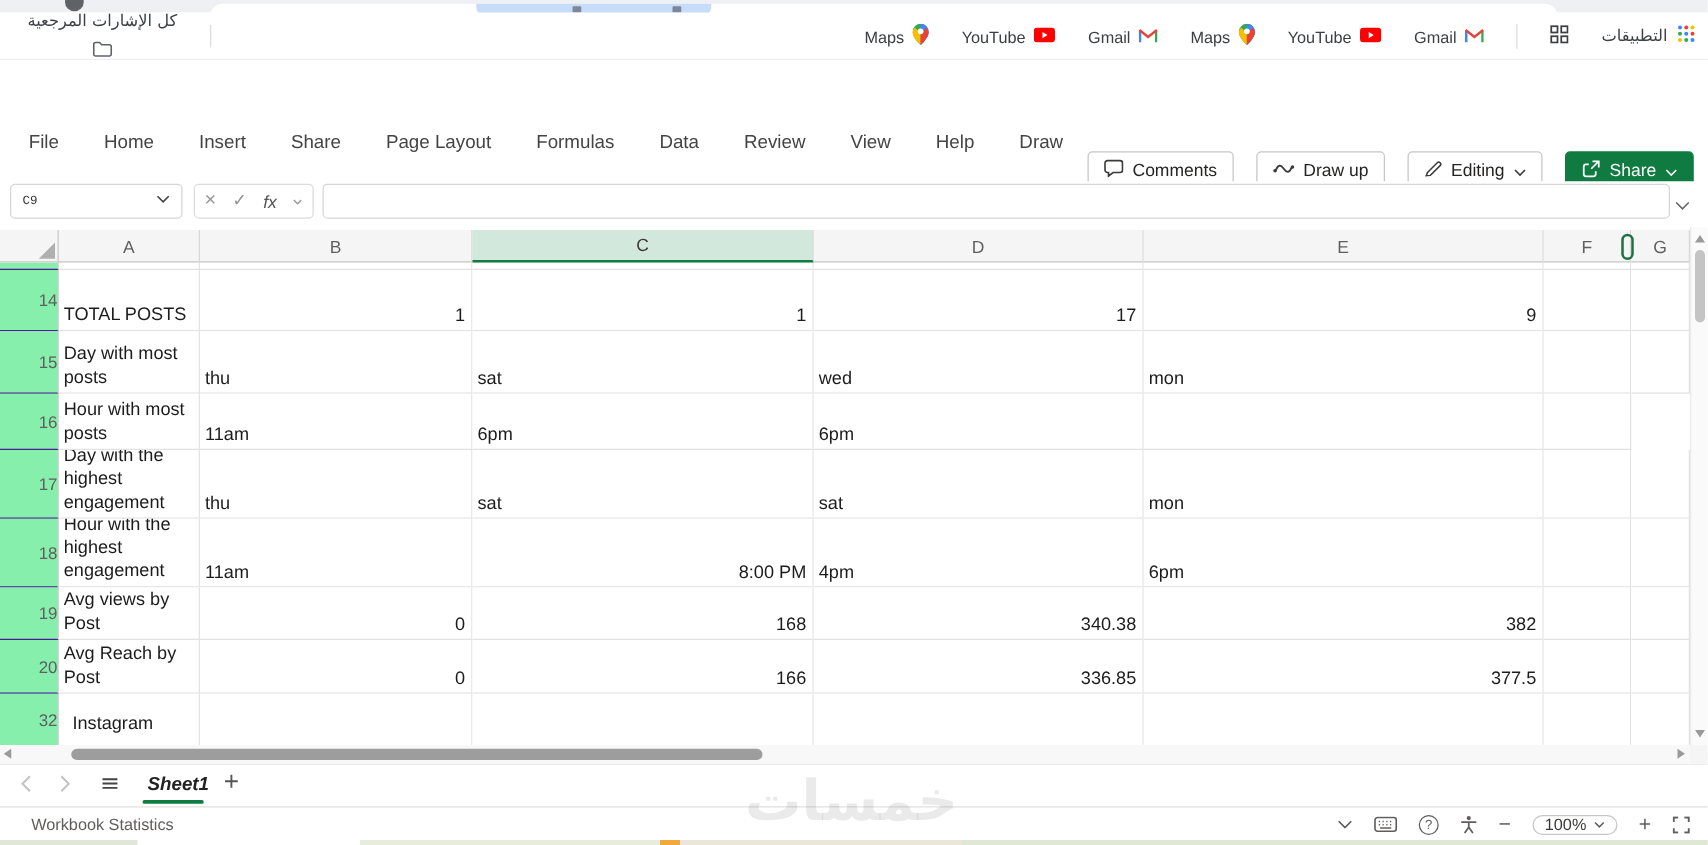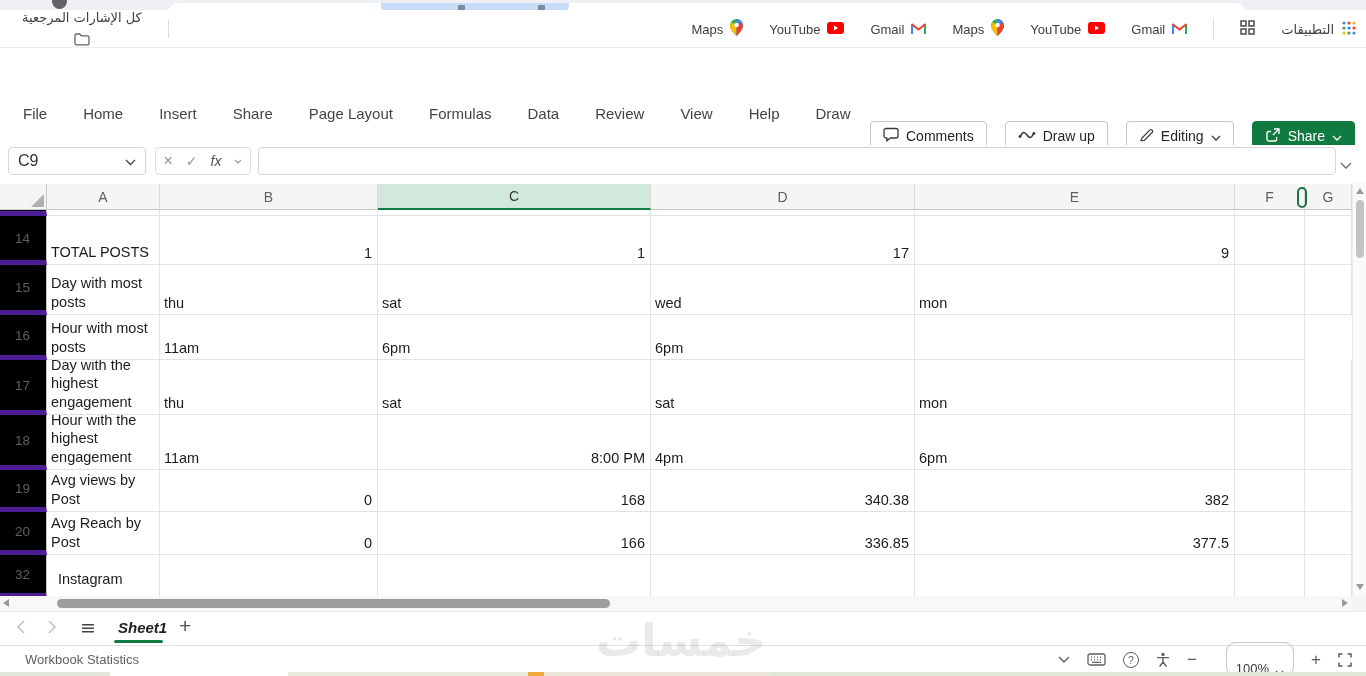--- a/index.html
+++ b/index.html
@@ -53,21 +53,21 @@
   #ribbon-actions { position:absolute; right:11px; top:16px; display:flex; gap:18px; }
   .act-btn { height:30px; border:1px solid #c8c6c4; border-radius:4px; background:#fff;
      display:flex; align-items:center; gap:7px; padding:0 12px; font-size:14px; color:#252423; cursor:pointer; }
   #share-btn { height:30px; border-radius:4px; background:#0f7b41; border:1px solid #0f7b41;
      display:flex; align-items:center; gap:7px; padding:0 12px; font-size:14px; color:#fff; cursor:pointer; }
 
   
   #formula-bar { position:absolute; left:0; top:145px; width:1366px; height:35px; background:#fff; }
   #name-box { position:absolute; left:8px; top:2px; width:138px; height:28px; border:1px solid #d6d6d6;
      border-radius:4px; display:flex; align-items:center; justify-content:space-between;
-     padding:0 9px; font-size:16px; color:#333; cursor:pointer; background:#fff; }
+     padding:0 9px; font-size:10px; color:#333; cursor:pointer; background:#fff;font-family:Liberation Mono, monospace; }
   #fx-group { position:absolute; left:155px; top:2px; width:96px; height:28px; border:1px solid #dcdcdc;
      border-radius:4px; display:flex; align-items:center; justify-content:center; gap:13px; }
   #fx-cancel { color:#979593; font-size:16px; cursor:pointer; }
   #fx-enter { color:#979593; font-size:14px; cursor:pointer; font-family:"DejaVu Sans", sans-serif; }
   #fx-label { font-size:14px; color:#555; font-style:italic; cursor:pointer; }
   #formula-input { position:absolute; left:258px; top:2px; width:1078px; height:28px;
      border:1px solid #d6d6d6; border-radius:4px; background:#fff; font-size:14px; padding:0 8px;
      display:flex; align-items:center; cursor:text; }
   #fb-expand { position:absolute; right:14px; top:10px; color:#666; cursor:pointer; }
 
@@ -75,22 +75,22 @@
   #grid { position:absolute; left:0; top:184px; width:1352px; }
   .grow, #ghead { display:grid; grid-template-columns:47px 113px 218px 273px 264px 320px 70px 47px; }
   #ghead { height:26px; }
   .ch { background:#f5f5f5; border-right:1px solid #d9d9d9; border-bottom:1px solid #c8c8c8;
      display:flex; align-items:center; justify-content:center; font-size:14px; color:#5f5f5f; cursor:pointer; }
   .ch.sel { background:#d3e8dc; border-bottom:2px solid #107c41; color:#3b3a39; }
   #corner { background:#f5f5f5; border-right:1px solid #c8c8c8; border-bottom:1px solid #c8c8c8;
      position:relative; cursor:pointer; }
   #corner .tri { position:absolute; right:2px; bottom:2px; width:0; height:0;
      border-left:13px solid transparent; border-bottom:13px solid #b0b0b0; }
-  .rh { background:#000000; border-right:1px solid #c8c8c8; border-bottom:5px solid #4c1d95;
-     display:flex; align-items:center; justify-content:flex-end; padding-right:16px;
+  .rh { background:#86efac; border-right:1px solid #c8c8c8; border-bottom:1px solid #4c1d95;
+     display:flex; align-items:center; justify-content:flex-end; padding-right:0;
      font-size:13.5px; color:#5f5f5f; cursor:pointer; }
   .cell { border-right:1px solid #e3e3e3; border-bottom:1px solid #e2e2e2; background:#fff;
      display:flex; align-items:flex-end; padding:1px 5px 3px 4px; font-size:14.5px; color:#1c1c1c;
      overflow:hidden; cursor:cell; }
   .cell.num { justify-content:flex-end; }
   .cell.a { line-height:18.5px; }
   .cell.indent { padding-left:11px; padding-bottom:9px; }
   #cell-indicator { position:absolute; left:1297px; top:3px; width:10px; height:21px;
      border:2px solid #1e7145; border-radius:5px; background:transparent; }
 
@@ -125,22 +125,22 @@
 
   
   #status-bar { position:absolute; left:0; top:645px; width:1366px; height:27px; background:#fff;
      border-top:1px solid #e1dfdd; }
   #wb-stats { position:absolute; left:25px; top:6px; font-size:13px; color:#605e5c; cursor:pointer; }
   #status-right { position:absolute; right:14px; top:0; height:27px; display:flex; align-items:center; gap:17px;
      color:#605e5c; }
   .st-ic { display:flex; align-items:center; cursor:pointer; color:#605e5c; }
   #help-circle { width:16px; height:16px; border:1.3px solid #605e5c; border-radius:50%;
      display:flex; align-items:center; justify-content:center; font-size:10.5px; cursor:pointer; }
-  #zoom-pill { height:35px; border:1px solid #c8c6c4; border-radius:10px; display:flex; align-items:flex-end;
-     gap:6px; padding:0 9px; font-size:13px; color:#3b3a39; cursor:pointer;margin-left:12px; }
+  #zoom-pill { height:16px; border:1px solid #c8c6c4; border-radius:10px; display:flex; align-items:center;
+     gap:6px; padding:0 9px; font-size:13px; color:#3b3a39; cursor:pointer; }
   .minusplus { font-size:17px; color:#605e5c; cursor:pointer; }
 
   
   #watermark { position:absolute; left:596px; top:614px; font-size:45px; font-weight:bold;
      color:rgba(100,95,90,0.13); font-family:"DejaVu Sans", sans-serif; pointer-events:none; z-index:20; }
   #taskbar-sliver { position:absolute; left:0; top:672px; width:1366px; height:4px; background:#e0e7d8; }
   .tseg { position:absolute; top:0; height:4px; }
 </style>
 </head>
 <body>

